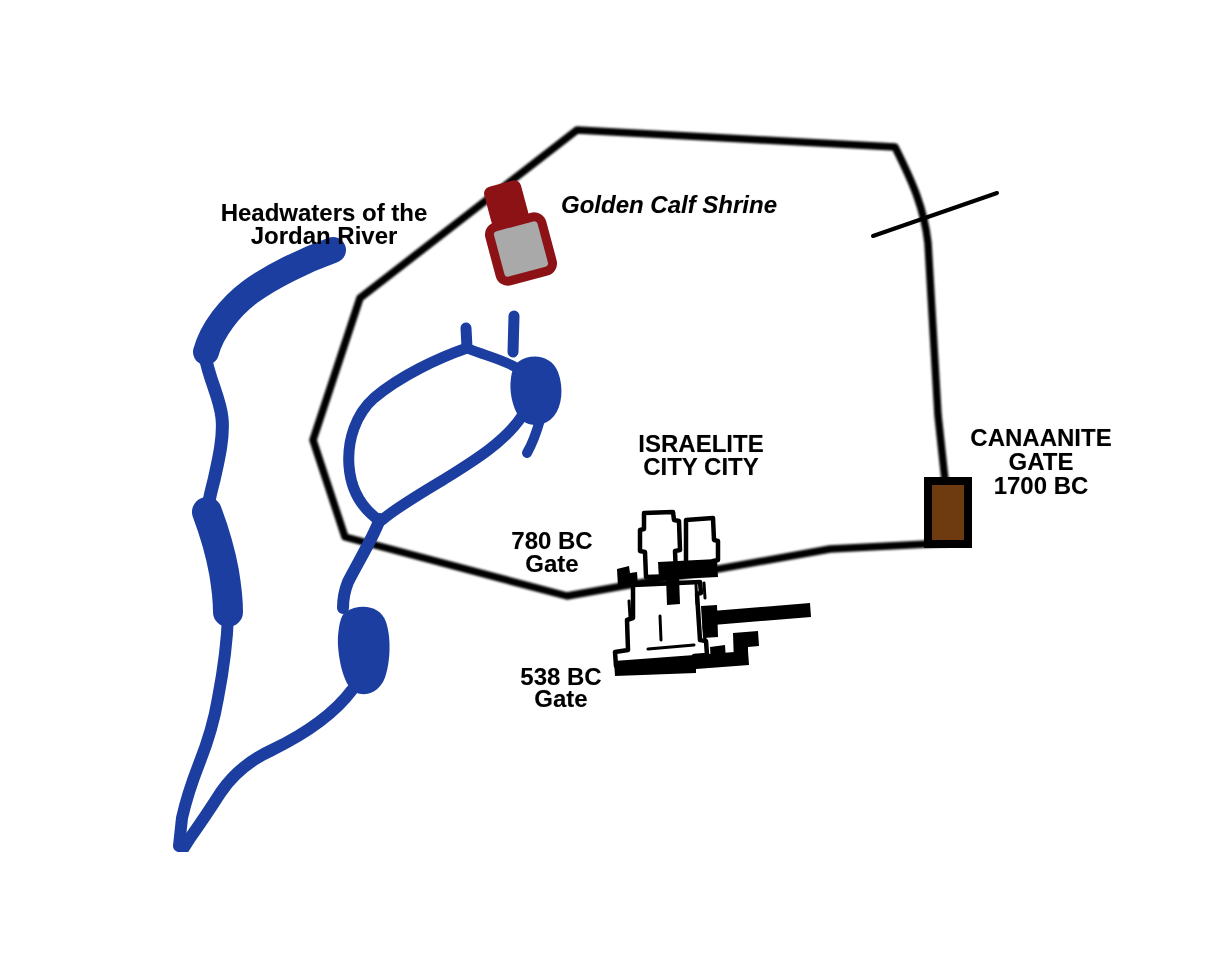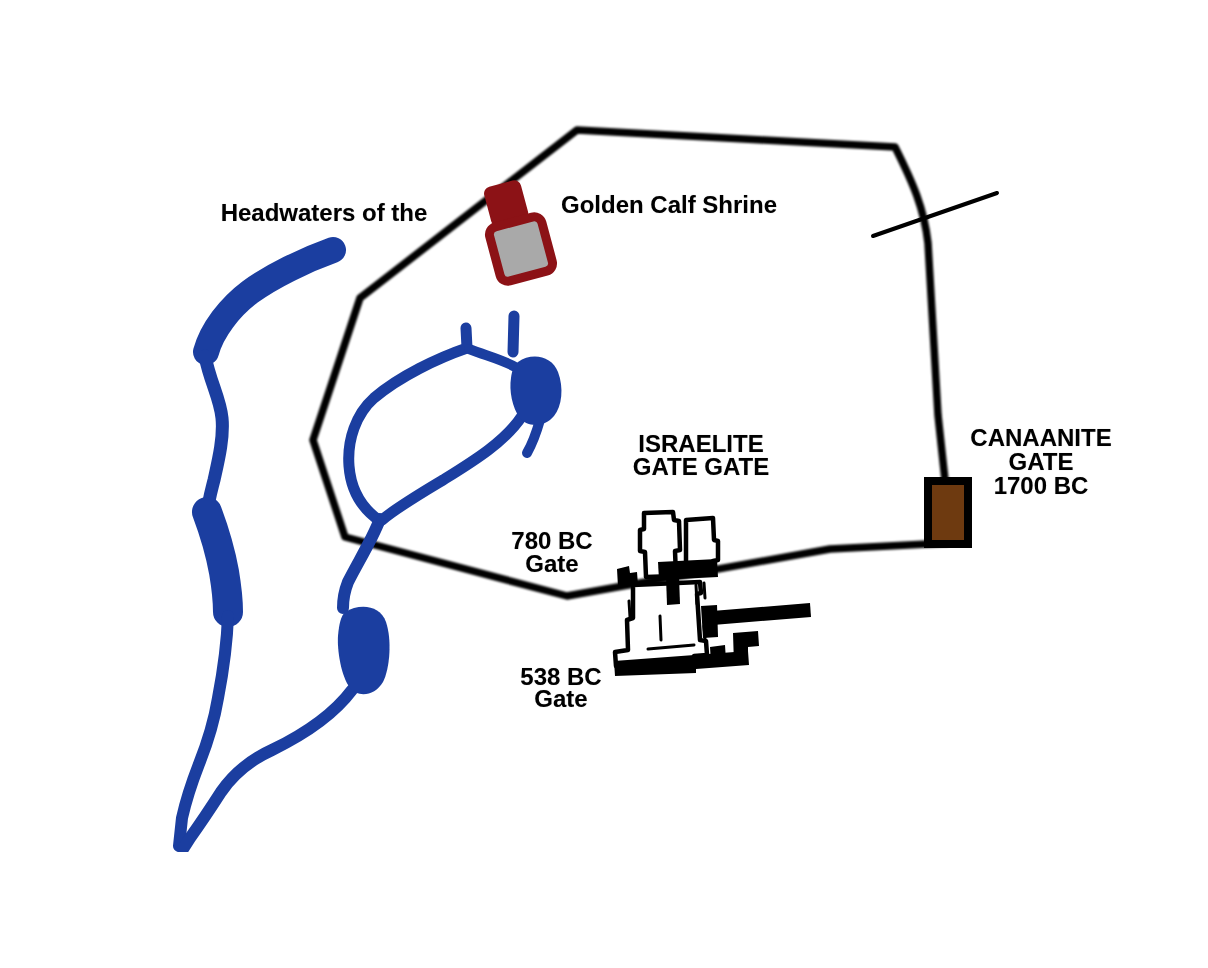--- a/index.html
+++ b/index.html
@@ -2,21 +2,21 @@
 <html><head>
 <meta charset="utf-8">
 <style>
   html,body{margin:0;padding:0;background:#ffffff;}
   #stage{position:relative;width:1208px;height:852px;background:#ffffff;overflow:hidden;
          font-family:"Liberation Sans",sans-serif;}
   #map-svg{position:absolute;left:0;top:0;}
   .label{position:absolute;color:#000;font-weight:bold;font-size:24px;line-height:23px;
          text-align:center;white-space:nowrap;text-shadow:0 0 1px rgba(0,0,0,0.25);}
   .label span{display:block;}
-  .label.left-align{text-align:left;}
+  .label.left-align{text-align:left;font-style:italic;}
   .centered{transform:translateX(-50%);}
 </style>
 </head>
 <body>
 
 <div id="stage">
 
   <svg id="map-svg" width="1208" height="968" viewBox="0 0 1208 968">
     <defs>
       <filter id="soft" x="-10%" y="-10%" width="120%" height="120%">
@@ -76,35 +76,36 @@
       <path d="M 704 583 L 705 598"></path>
       <path d="M 660 616 L 661 640"></path>
       <path d="M 629 601 L 630 617"></path>
       <path d="M 704 626 L 705 638"></path>
       <path d="M 648 649 L 694 645"></path>
     </g>
   </svg>
 
   <div class="label centered" style="left:324px;top:201px;">
     <span>Headwaters of the</span>
+    <span>Jordan River</span>
   </div>
 
   <div class="label left-align" style="left:561px;top:193px;">
     <span>Golden Calf Shrine</span>
   </div>
 
   <div class="label centered" style="left:1041px;top:426px;line-height:24px;">
     <span>CANAANITE</span>
     <span>GATE</span>
     <span>1700 BC</span>
   </div>
 
   <div class="label centered" style="left:701px;top:432px;">
     <span>ISRAELITE</span>
-    <span>GATE GATE</span>
+    <span>CITY CITY</span>
   </div>
 
   <div class="label centered" style="left:552px;top:529px;">
     <span>780 BC</span>
     <span>Gate</span>
   </div>
 
   <div class="label centered" style="left:561px;top:666px;line-height:22px;">
     <span>538 BC</span>
     <span>Gate</span>

